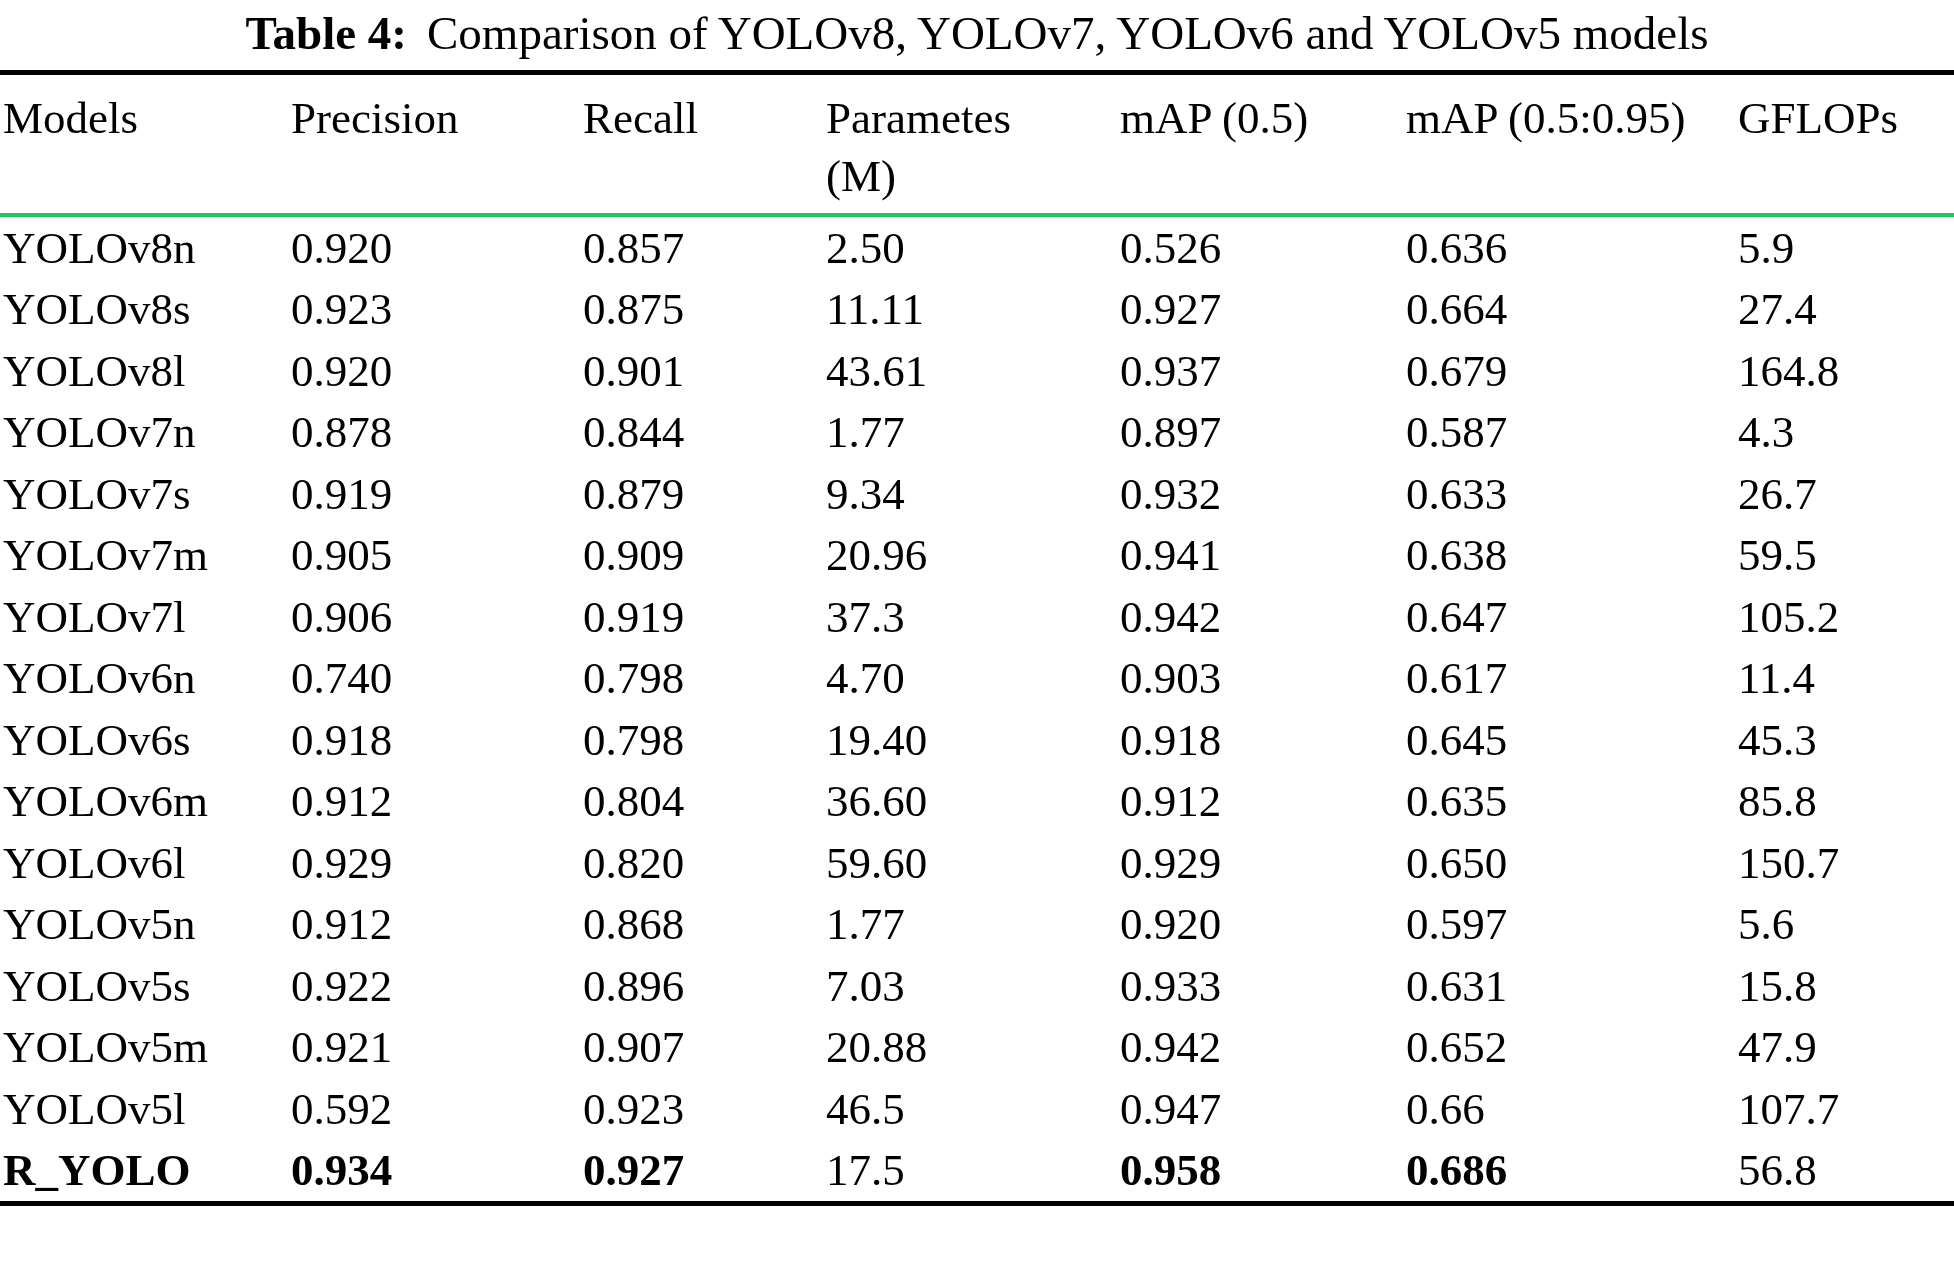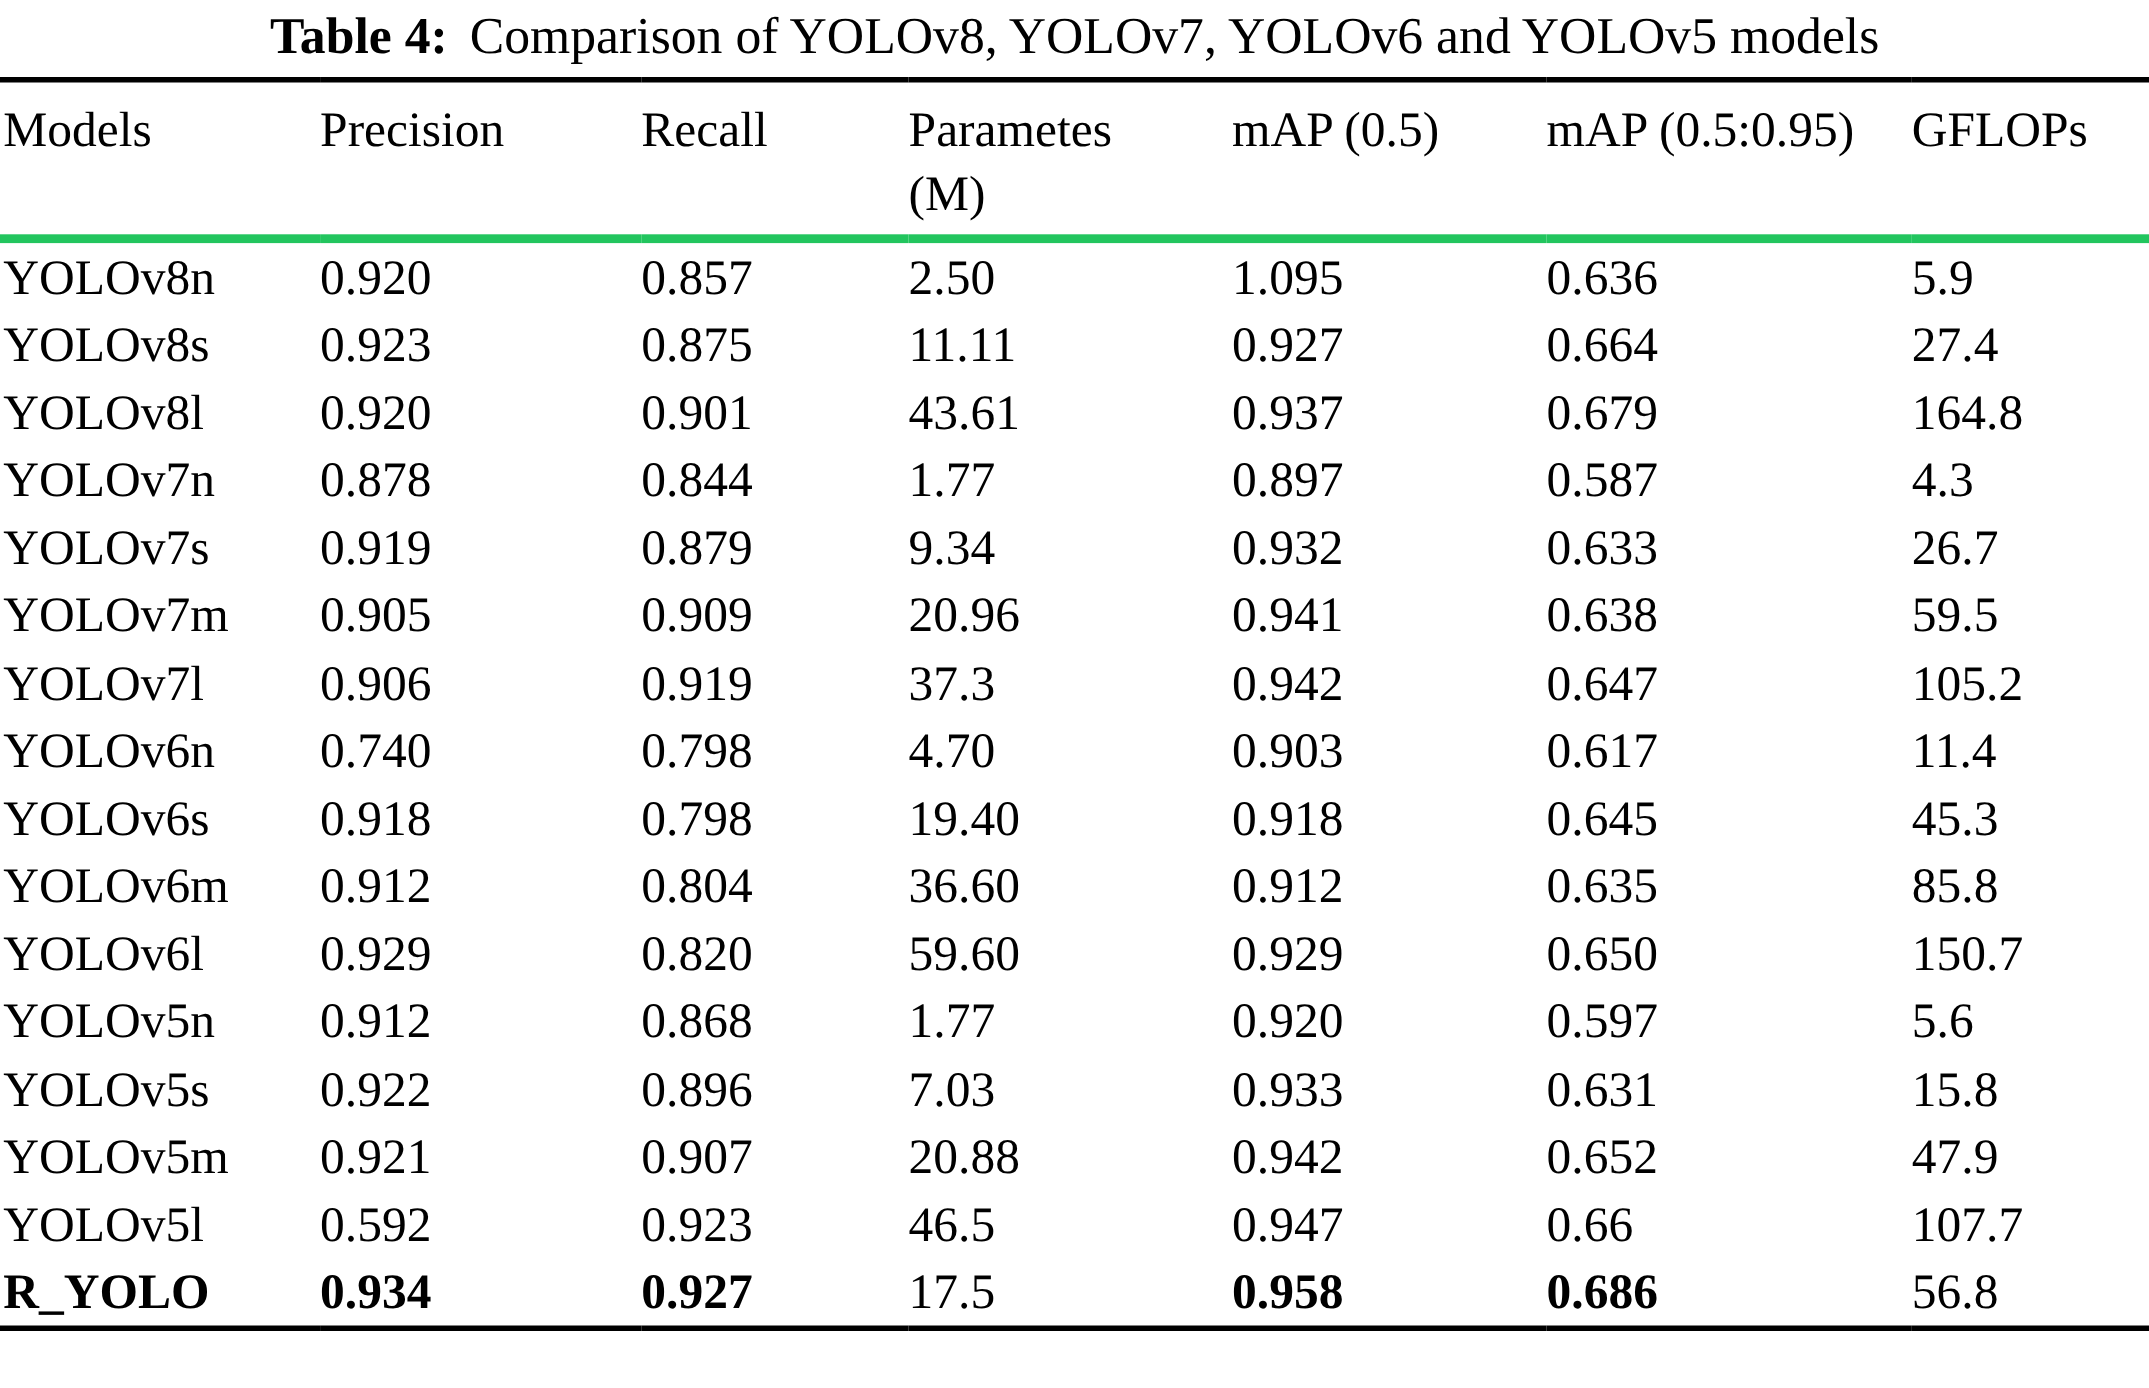--- a/index.html
+++ b/index.html
@@ -26,21 +26,21 @@
     margin-right: 20px;
   }
   table.cmp {
     border-collapse: collapse;
     table-layout: fixed;
     width: 1954px;
     border-top: 5px solid #000000;
     border-bottom: 5px solid #000000;
   }
   table.cmp thead tr {
-    border-bottom: 8px solid #22c55e;
+    border-bottom: 4px solid #22c55e;
   }
   table.cmp th {
     font-weight: normal;
     text-align: left;
     vertical-align: top;
     padding: 14px 0 8px 0;
     font-size: 45px;
     line-height: 58px;
   }
   table.cmp th .hline {
@@ -118,21 +118,21 @@
           <span class="hline"></span>
       </th>
     </tr>
   </thead>
   <tbody>
       <tr>
         <td>YOLOv8n</td>
         <td>0.920</td>
         <td>0.857</td>
         <td>2.50</td>
-        <td>1.095</td>
+        <td>0.526</td>
         <td>0.636</td>
         <td>5.9</td>
       </tr>
       <tr>
         <td>YOLOv8s</td>
         <td>0.923</td>
         <td>0.875</td>
         <td>11.11</td>
         <td>0.927</td>
         <td>0.664</td>

